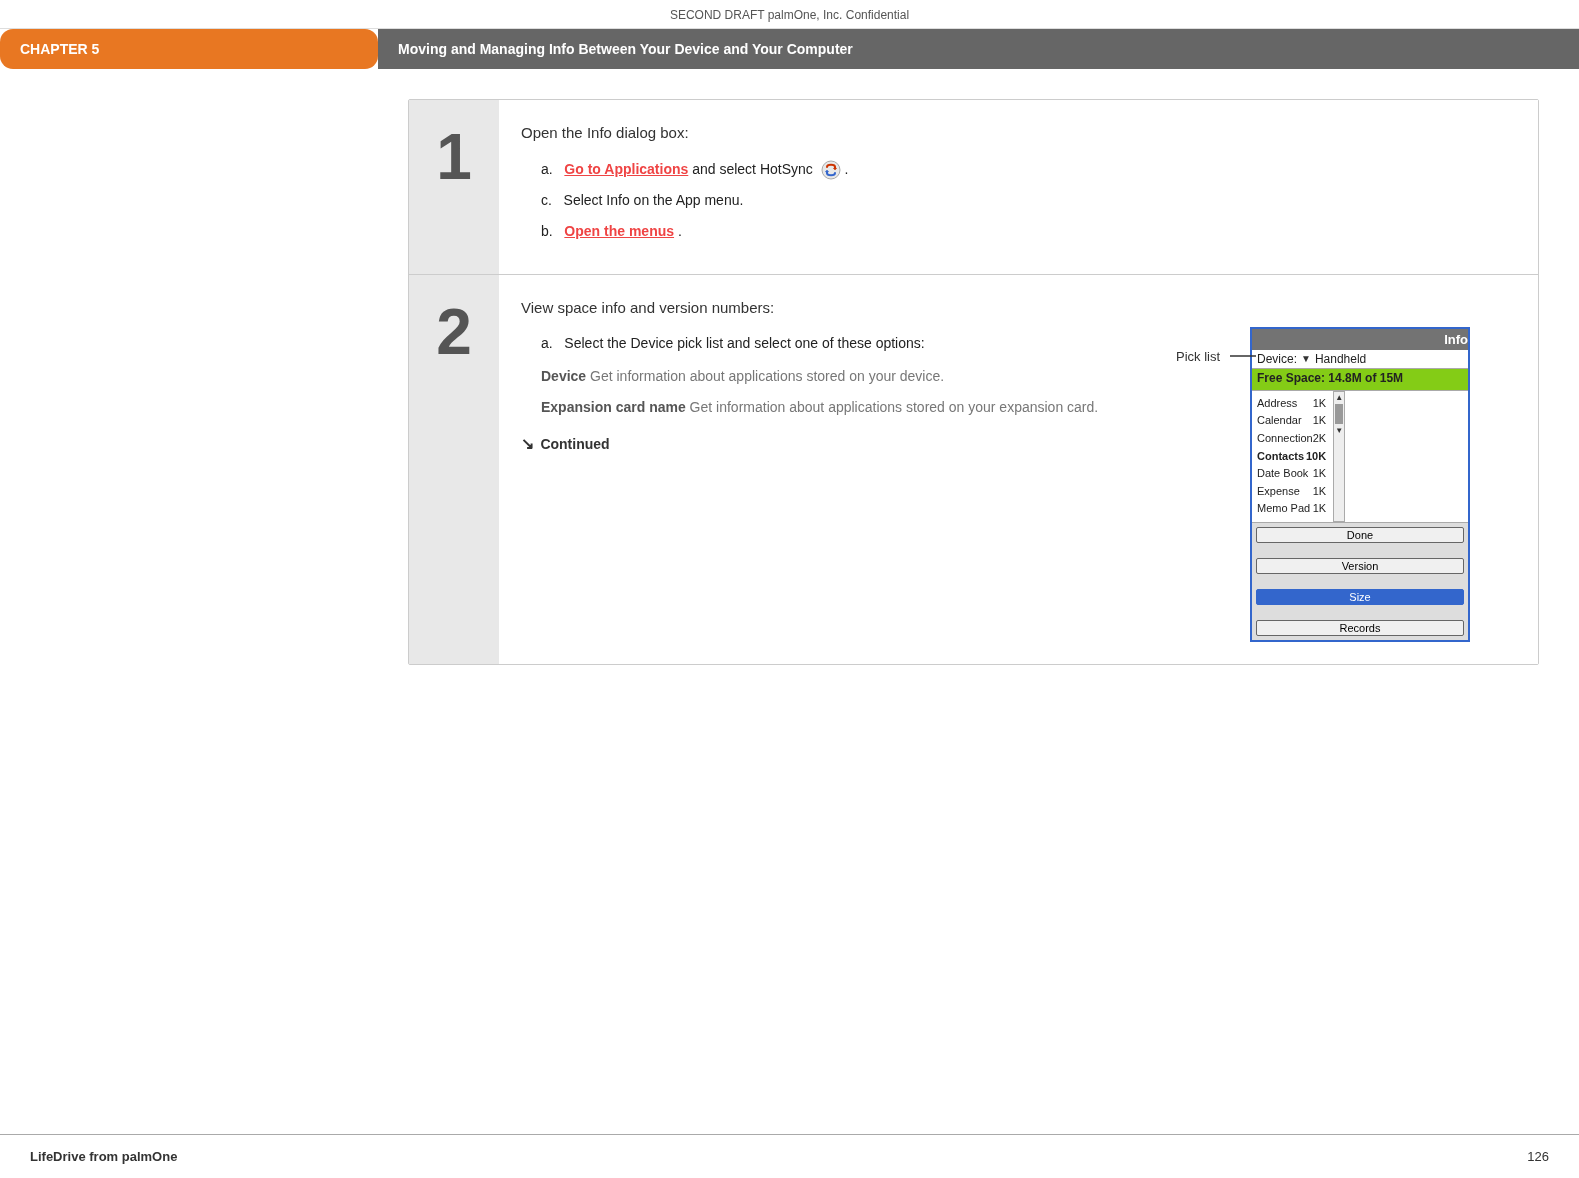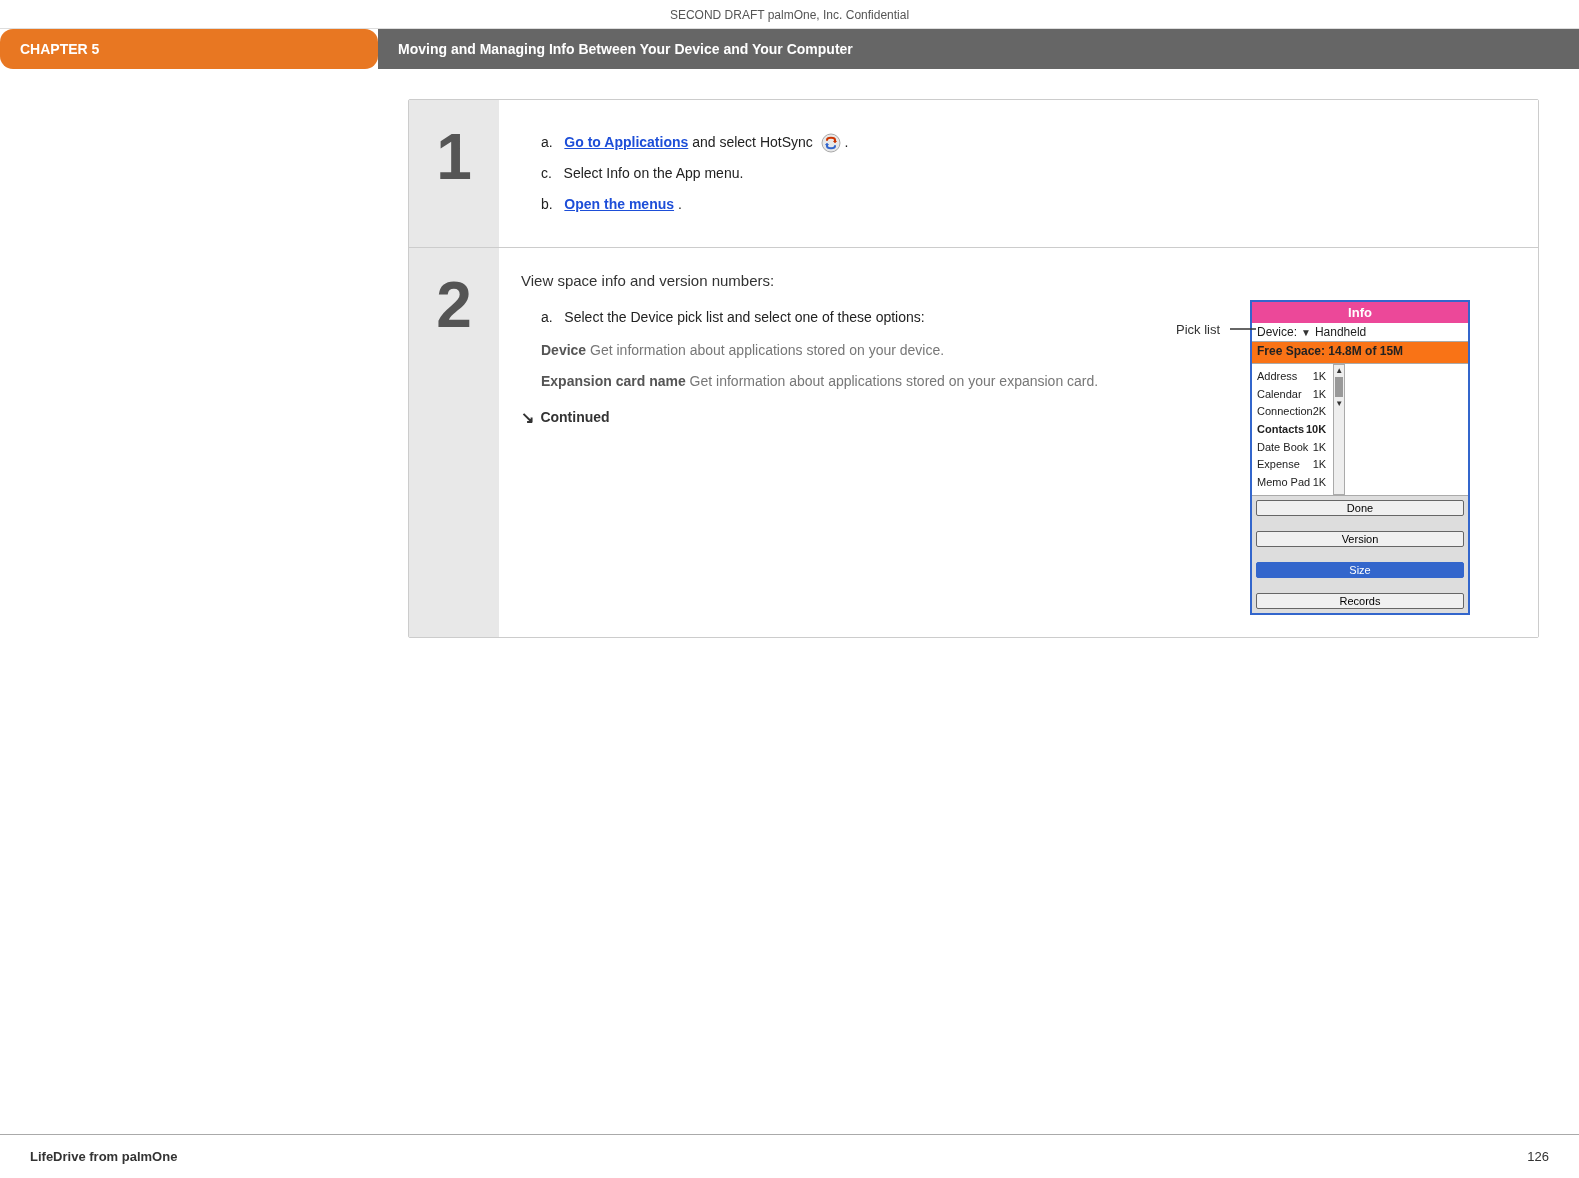--- a/index.html
+++ b/index.html
@@ -121,21 +121,21 @@
 
     .sub-item {
       margin: 10px 0 10px 20px;
       font-size: 14px;
       line-height: 1.5;
     }
 
     .underline-link {
       text-decoration: underline;
       font-weight: bold;
-      color: #1d4ed8;
+      color: #ef4444;
     }
 
     
     .step2-body {
       display: flex;
       gap: 20px;
     }
     .step2-text {
       flex: 1;
     }
@@ -148,23 +148,23 @@
     .info-dialog-wrapper {
       position: relative;
       margin-top: 30px;
     }
     .info-dialog {
       border: 2px solid #3366cc;
       background: #fff;
       width: 220px;
     }
     .info-dialog-title {
-      background: #ec4899;
+      background: #737373;
       color: #fff;
-      text-align: center;
+      text-align: right;
       font-size: 13px;
       font-weight: bold;
       padding: 3px 0;
     }
     .info-dialog-device-row {
       display: flex;
       align-items: center;
       padding: 2px 5px;
       border-bottom: 1px solid #aaa;
       font-size: 12px;
@@ -173,21 +173,21 @@
     }
     .dropdown-arrow {
       font-size: 10px;
       color: #333;
     }
     .free-space-row {
       padding: 2px 5px 5px;
       font-size: 12px;
       font-weight: bold;
       border-bottom: 1px solid #aaa;
-      background: #f97316;
+      background: #84cc16;
     }
     .app-list {
       padding: 4px 5px;
       background: #fff;
     }
     .app-list-item {
       display: flex;
       justify-content: space-between;
       font-size: 11px;
       line-height: 1.6;
@@ -312,20 +312,21 @@
   <div class="left-sidebar"></div>
 
   <div class="right-content">
     <div class="steps-container">
 
       <div class="step">
         <div class="step-number">
           <span>1</span>
         </div>
         <div class="step-content">
+          <p class="main-instruction">Open the Info dialog box:</p>
           <div class="sub-item">
             <span>a.&nbsp;&nbsp;</span>
             <span class="underline-link">Go to Applications</span>
             <span> and select HotSync </span>
             
             <svg class="hotsync-icon" viewBox="0 0 20 20" xmlns="http://www.w3.org/2000/svg">
               <circle cx="10" cy="10" r="9" fill="#e8e8e8" stroke="#aaa" stroke-width="1"></circle>
               <path d="M6 7 C6 4 14 4 14 7 L14 9" stroke="#cc3300" stroke-width="2" fill="none" stroke-linecap="round"></path>
               <path d="M14 13 C14 16 6 16 6 13 L6 11" stroke="#3366cc" stroke-width="2" fill="none" stroke-linecap="round"></path>
               <polygon points="14,6 12,9 16,9" fill="#cc3300"></polygon>

